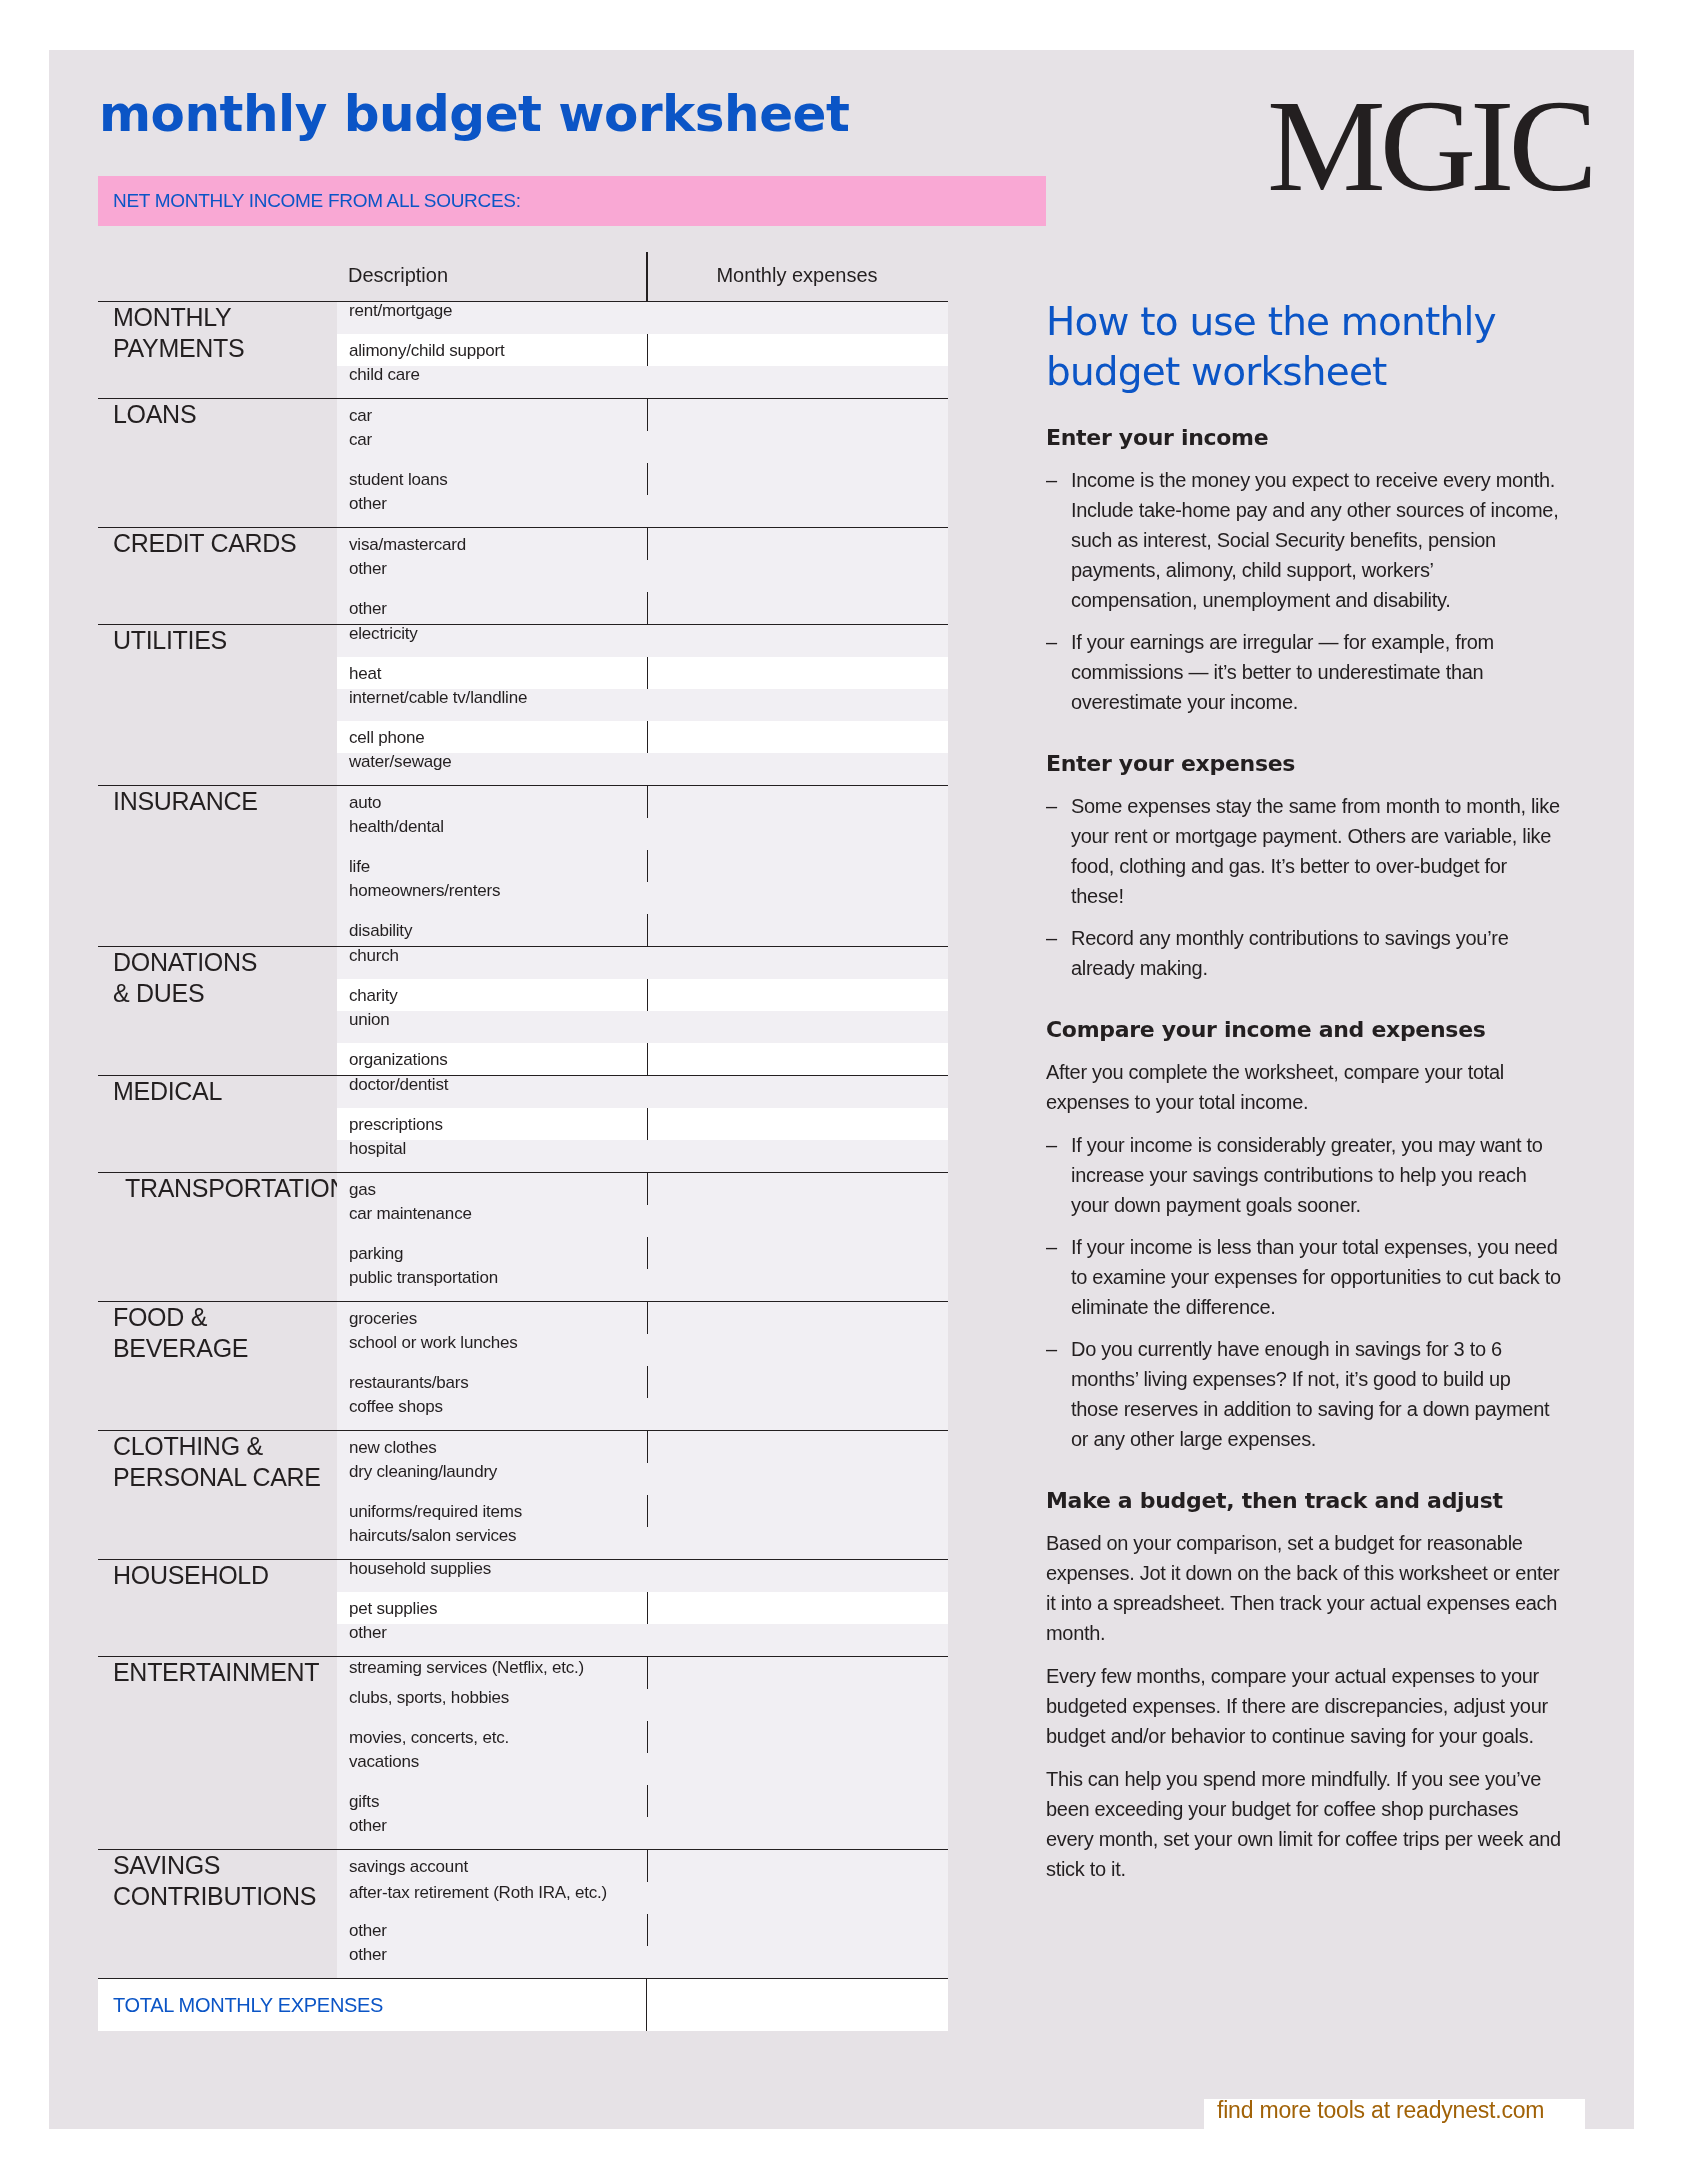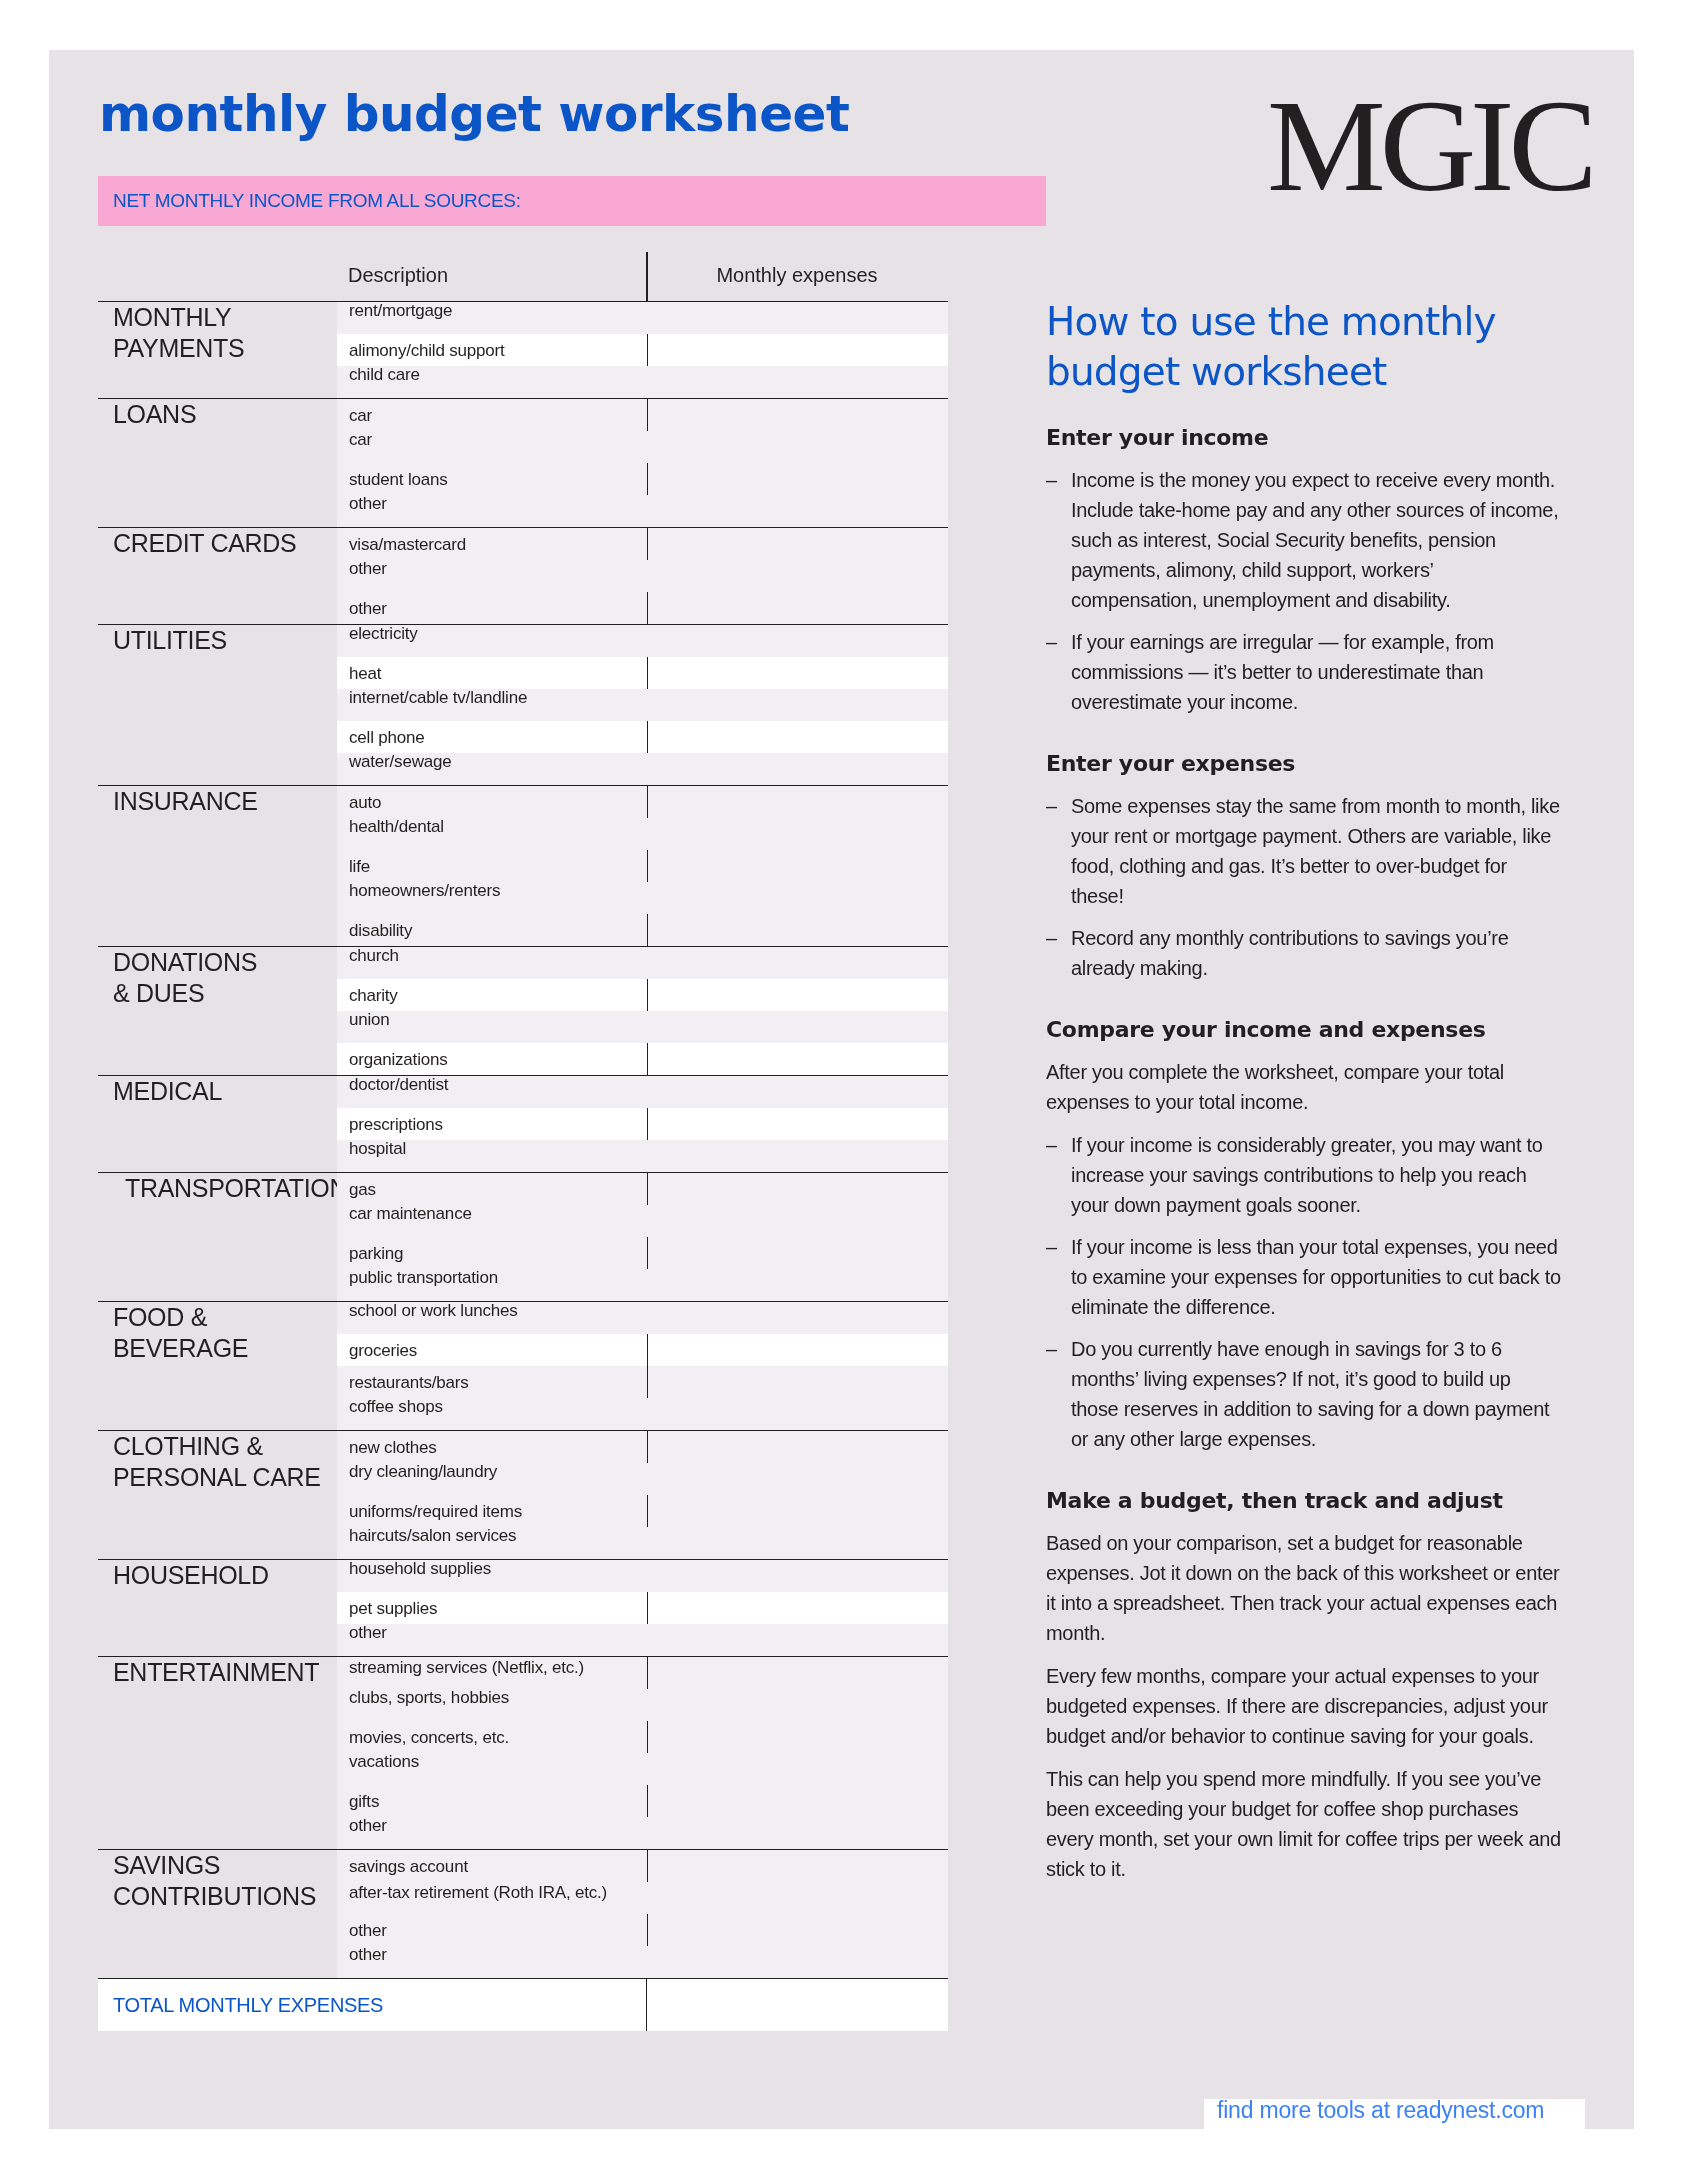--- a/index.html
+++ b/index.html
@@ -42,21 +42,21 @@
              font-family:"DejaVu Sans", sans-serif; letter-spacing:-0.8px; }
   .side h3 { margin:0 0 12px 0; font-size:22px; font-weight:bold; letter-spacing:-0.3px;
              font-family:"DejaVu Sans", sans-serif; line-height:30px; }
   .side p { margin:0 0 13px 0; font-size:20px; line-height:30px; letter-spacing:-0.3px; }
   .side ul { list-style:none; margin:0; padding:0; }
   .side li { position:relative; padding-left:25px; font-size:20px; line-height:30px; margin-bottom:12px; letter-spacing:-0.3px; }
   .side li .dash { position:absolute; left:0; top:0; }
   .side .block { margin-bottom:32px; }
 
   .footer { position:absolute; left:1204px; top:2099px; width:381px; height:30px; background:#ffffff; }
-  .footer span { position:absolute; left:13px; top:-2px; color:#3b82f6; font-size:23px; white-space:nowrap; letter-spacing:-0.2px; }
+  .footer span { position:absolute; left:13px; top:-2px; color:#a16207; font-size:23px; white-space:nowrap; letter-spacing:-0.2px; }
 </style>
 </head>
 <body>
 
 <div class="sheet"></div>
 
 <h1 class="title">monthly budget worksheet</h1>
 <div class="logo">MGIC</div>
 
 <div class="income-box">
@@ -232,26 +232,26 @@
         </div>
         <div class="row odd">
           <div class="desc">public transportation</div>
           <div class="amt"></div>
         </div>
       </div>
       <div class="section">
         <div class="cat">
           <span style="white-space: pre-line;">FOOD &amp; BEVERAGE</span>
         </div>
+        <div class="row even">
+          <div class="desc">groceries</div>
+          <div class="amt"></div>
+        </div>
         <div class="row odd">
           <div class="desc">school or work lunches</div>
-          <div class="amt"></div>
-        </div>
-        <div class="row even">
-          <div class="desc">groceries</div>
           <div class="amt"></div>
         </div>
         <div class="row even">
           <div class="desc">restaurants/bars</div>
           <div class="amt"></div>
         </div>
         <div class="row odd">
           <div class="desc">coffee shops</div>
           <div class="amt"></div>
         </div>

